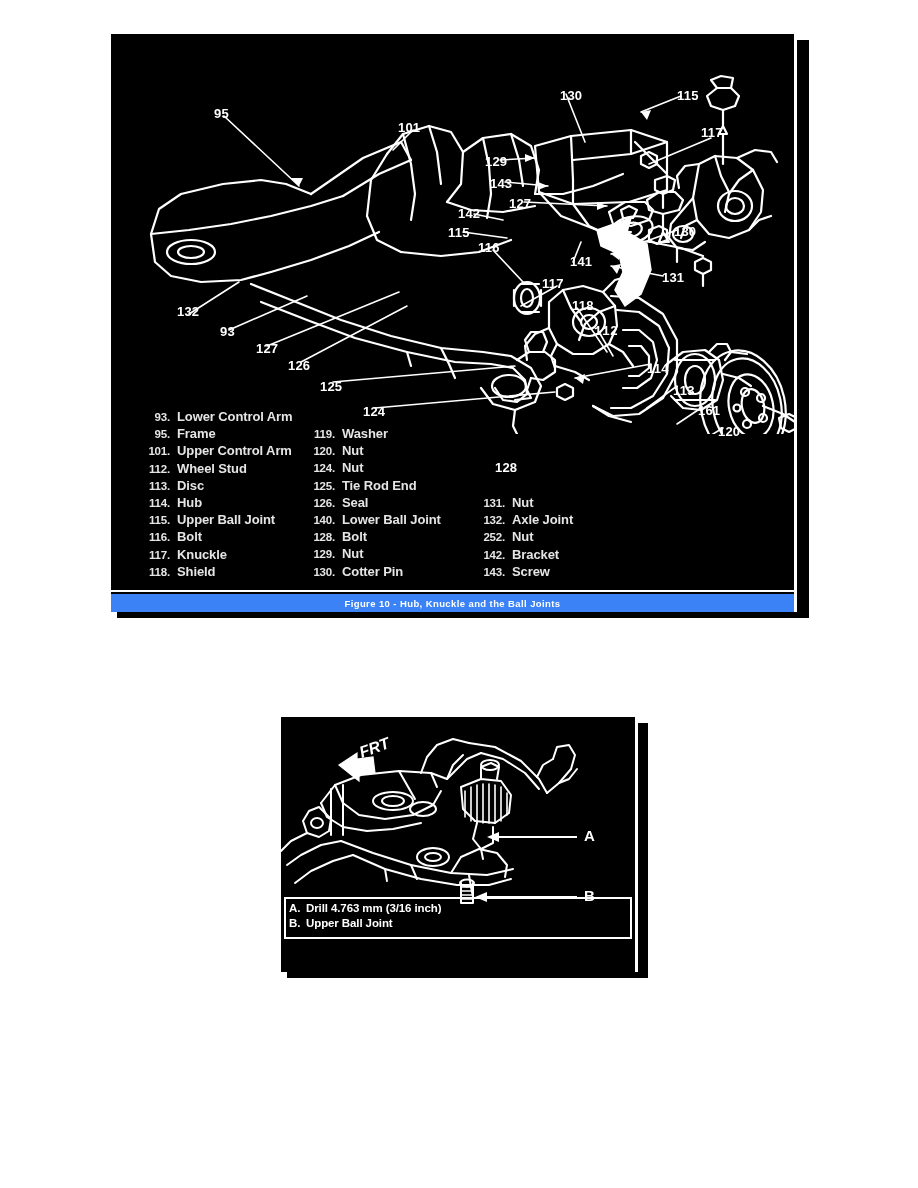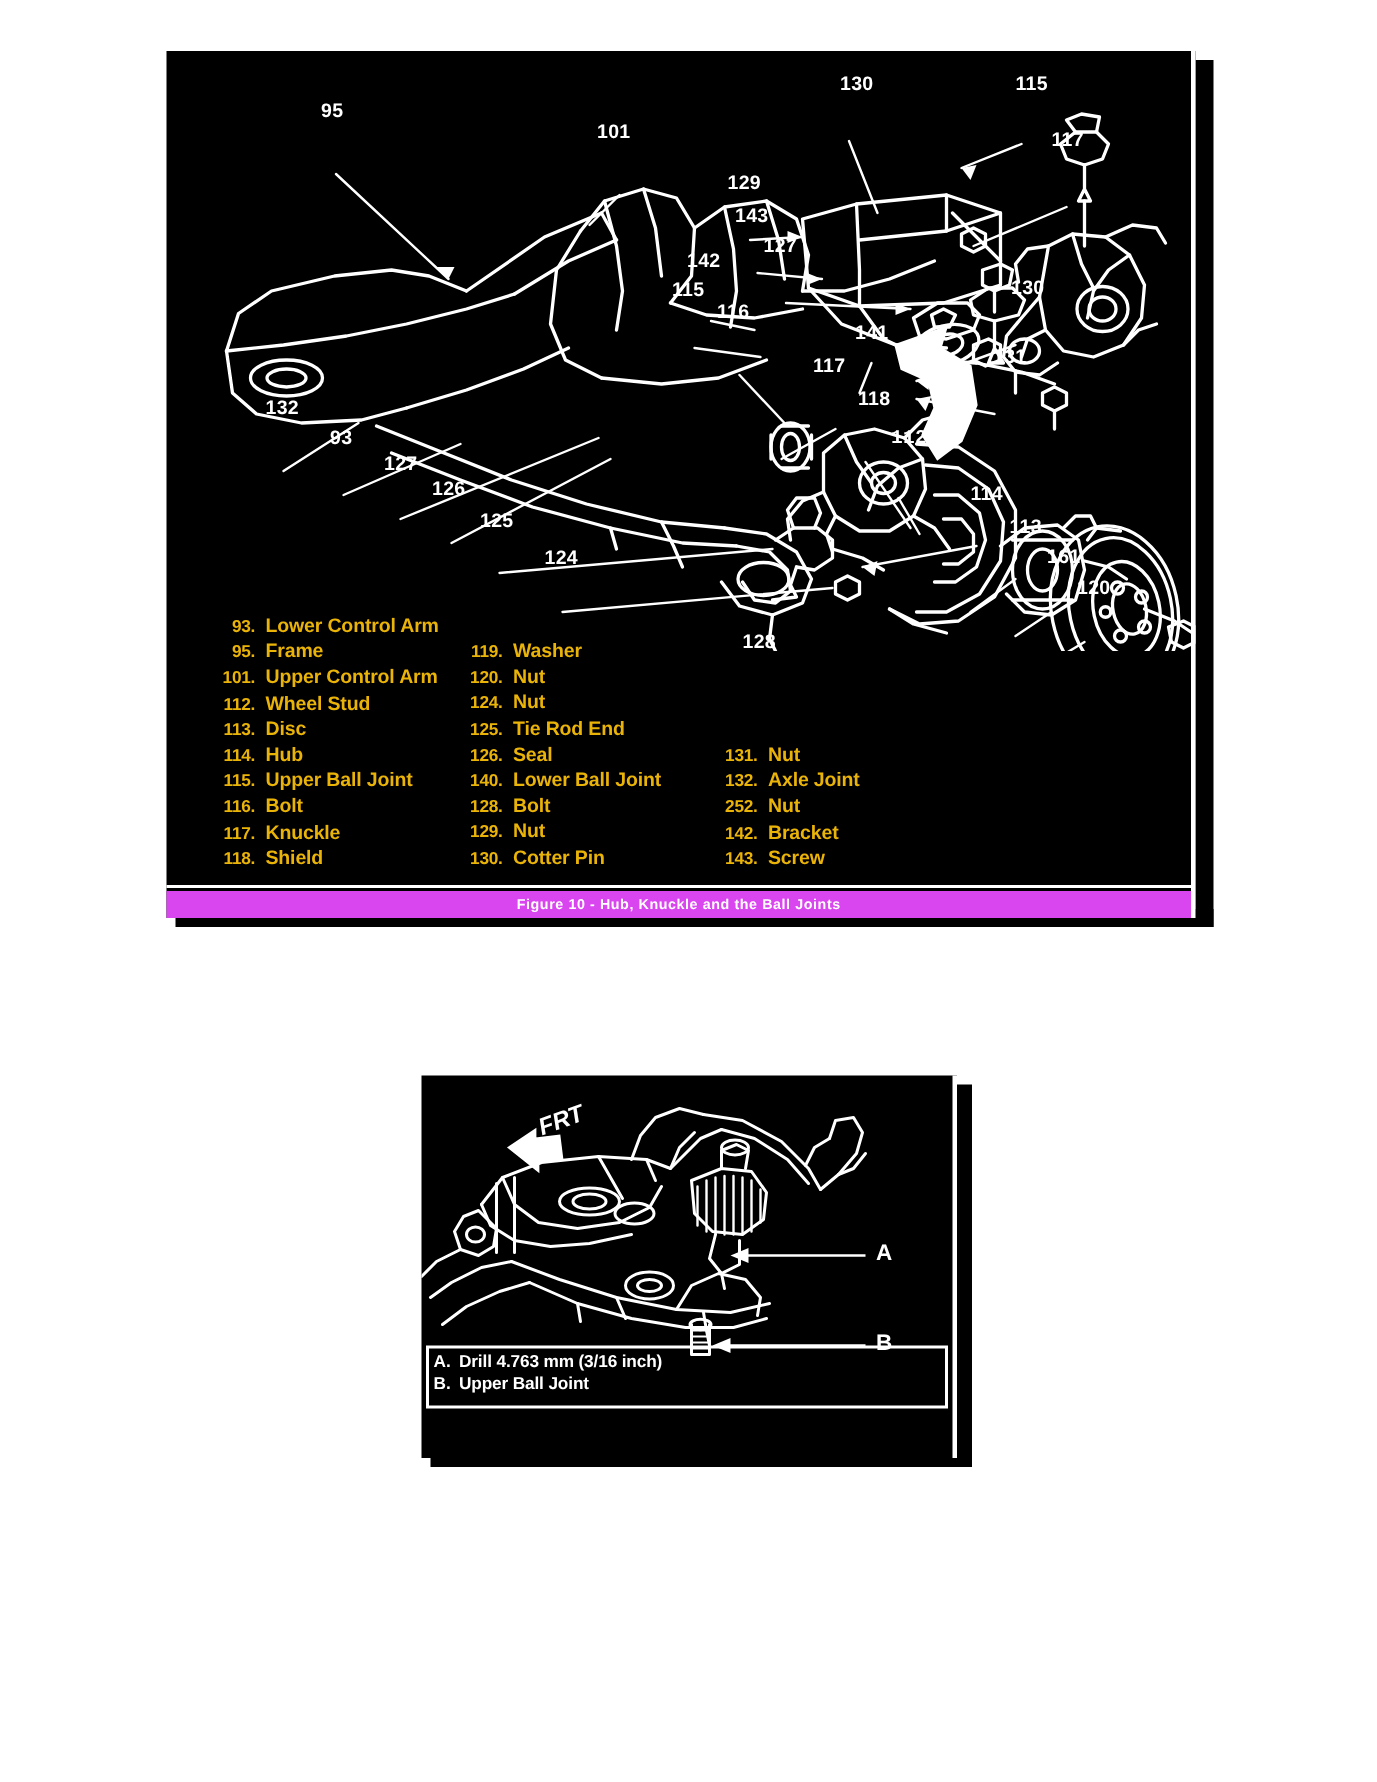--- a/index.html
+++ b/index.html
@@ -4,46 +4,46 @@
 <style>
   html,body{margin:0;padding:0;background:#ffffff;}
   body{width:918px;height:1188px;position:relative;font-family:"Liberation Sans",sans-serif;overflow:hidden;}
 
   
   #fig10{position:absolute;left:111px;top:34px;width:686px;height:578px;background:#000;border-right:3px solid #fff;box-sizing:border-box;}
   #fig10-shadow-r{position:absolute;left:797px;top:40px;width:12px;height:578px;background:#000;}
   #fig10-shadow-b{position:absolute;left:117px;top:606px;width:692px;height:12px;background:#000;}
 
   #fig10-art{position:absolute;left:0;top:0;width:686px;height:400px;}
-  #fig10-legend{position:absolute;left:25px;top:375px;width:655px;height:170px;color:#eab308;}
+  #fig10-legend{position:absolute;left:25px;top:375px;width:655px;height:170px;color:#e5e5e5;}
 
   .lg-col{position:absolute;top:0;}
   .lg-row{display:flex;align-items:baseline;height:17.2px;white-space:nowrap;}
   .lg-num{width:34px;text-align:right;font-size:11.5px;font-weight:bold;letter-spacing:-0.2px;}
   .lg-lbl{margin-left:7px;font-size:13px;font-weight:bold;letter-spacing:-0.1px;}
 
-  #fig10-caption{position:absolute;left:0;top:560px;width:683px;height:18px;background:#d946ef;color:#fff;
+  #fig10-caption{position:absolute;left:0;top:560px;width:683px;height:18px;background:#3b82f6;color:#fff;
      display:flex;align-items:center;justify-content:center;font-size:9.5px;font-weight:bold;letter-spacing:0.4px;}
   #fig10-capline{position:absolute;left:0;top:556px;width:683px;height:2px;background:#fff;}
 
   
   #fig4{position:absolute;left:281px;top:717px;width:357px;height:255px;background:#000;border-right:3px solid #fff;box-sizing:border-box;}
   #fig4-shadow-r{position:absolute;left:638px;top:723px;width:10px;height:255px;background:#000;}
   #fig4-shadow-b{position:absolute;left:287px;top:966px;width:361px;height:12px;background:#000;}
 
   #fig4-art{position:absolute;left:0;top:0;width:354px;height:188px;}
   #fig4-legend{position:absolute;left:8px;top:185px;width:340px;color:#fff;}
   #fig4-legend .f4row{display:flex;align-items:baseline;height:15px;white-space:nowrap;}
   #fig4-legend .f4key{font-size:11.5px;font-weight:bold;width:17px;}
   #fig4-legend .f4txt{font-size:11.5px;font-weight:bold;letter-spacing:-0.1px;}
   #fig4-legbox{position:absolute;left:3px;top:180px;width:348px;height:42px;border:2px solid #fff;box-sizing:border-box;}
   #fig4-caption{position:absolute;left:0;top:228px;width:354px;height:17px;background:#000;color:#fff;
      display:flex;align-items:center;justify-content:center;font-size:9.5px;font-weight:bold;letter-spacing:0.4px;}
 
-  .cal{position:absolute;color:#fff;font-size:13px;font-weight:bold;letter-spacing:0.2px;}
+  .cal{position:absolute;color:#fff;font-size:13px;font-weight:bold;letter-spacing:0.2px;margin-top:40px;}
   .cal-sm{position:absolute;color:#fff;font-size:13px;font-weight:bold;}
   svg{display:block;}
 </style>
 </head>
 <body>
 
 <div id="fig10-shadow-r"></div>
 <div id="fig10-shadow-b"></div>
 
 <div id="fig10">

